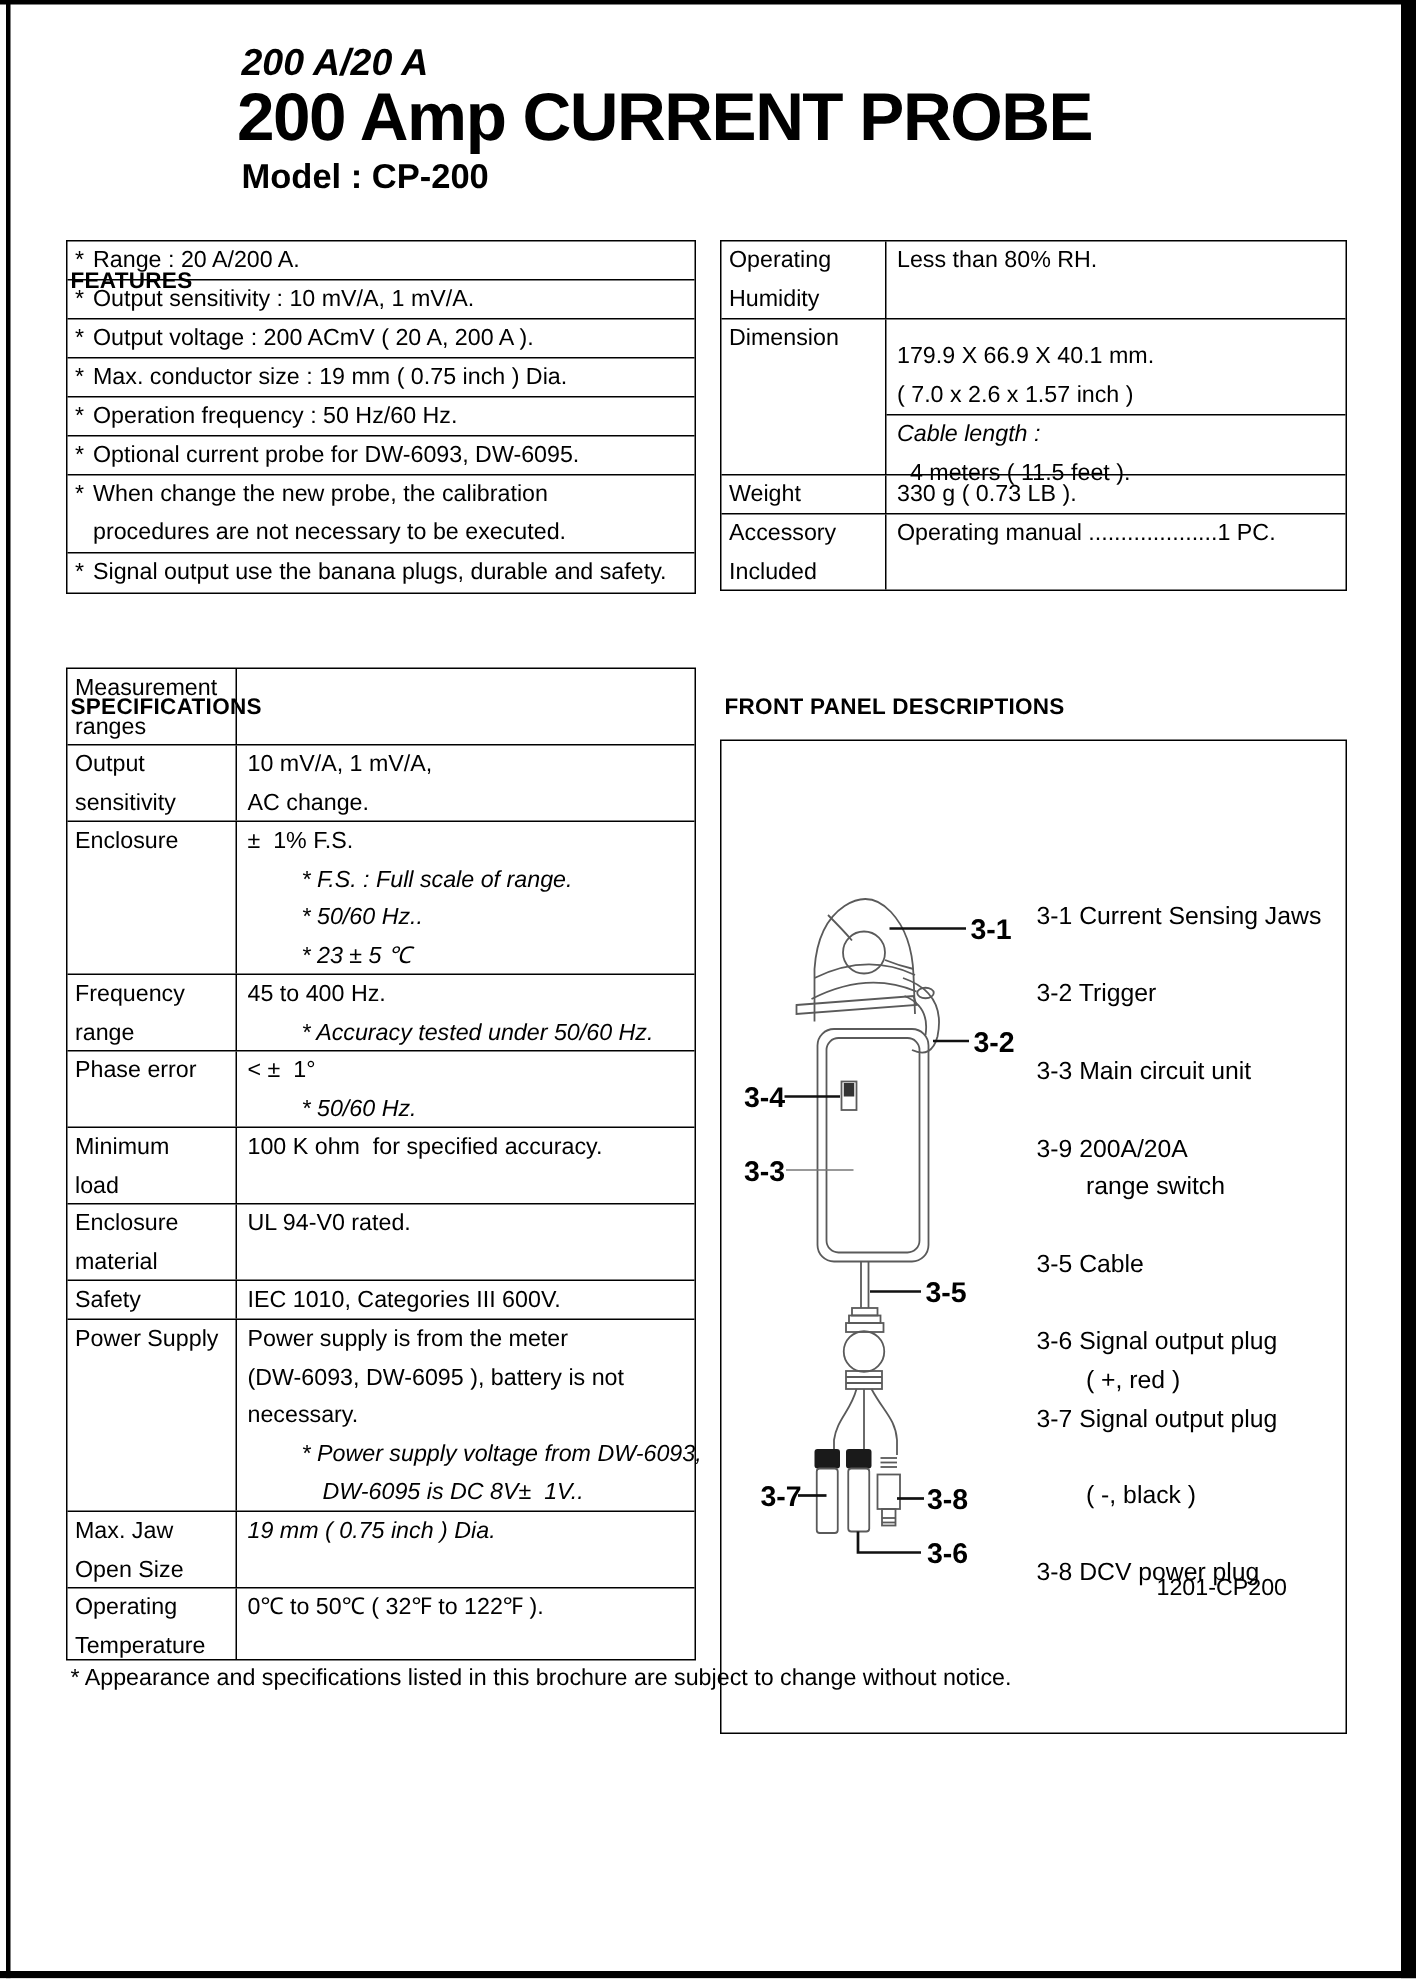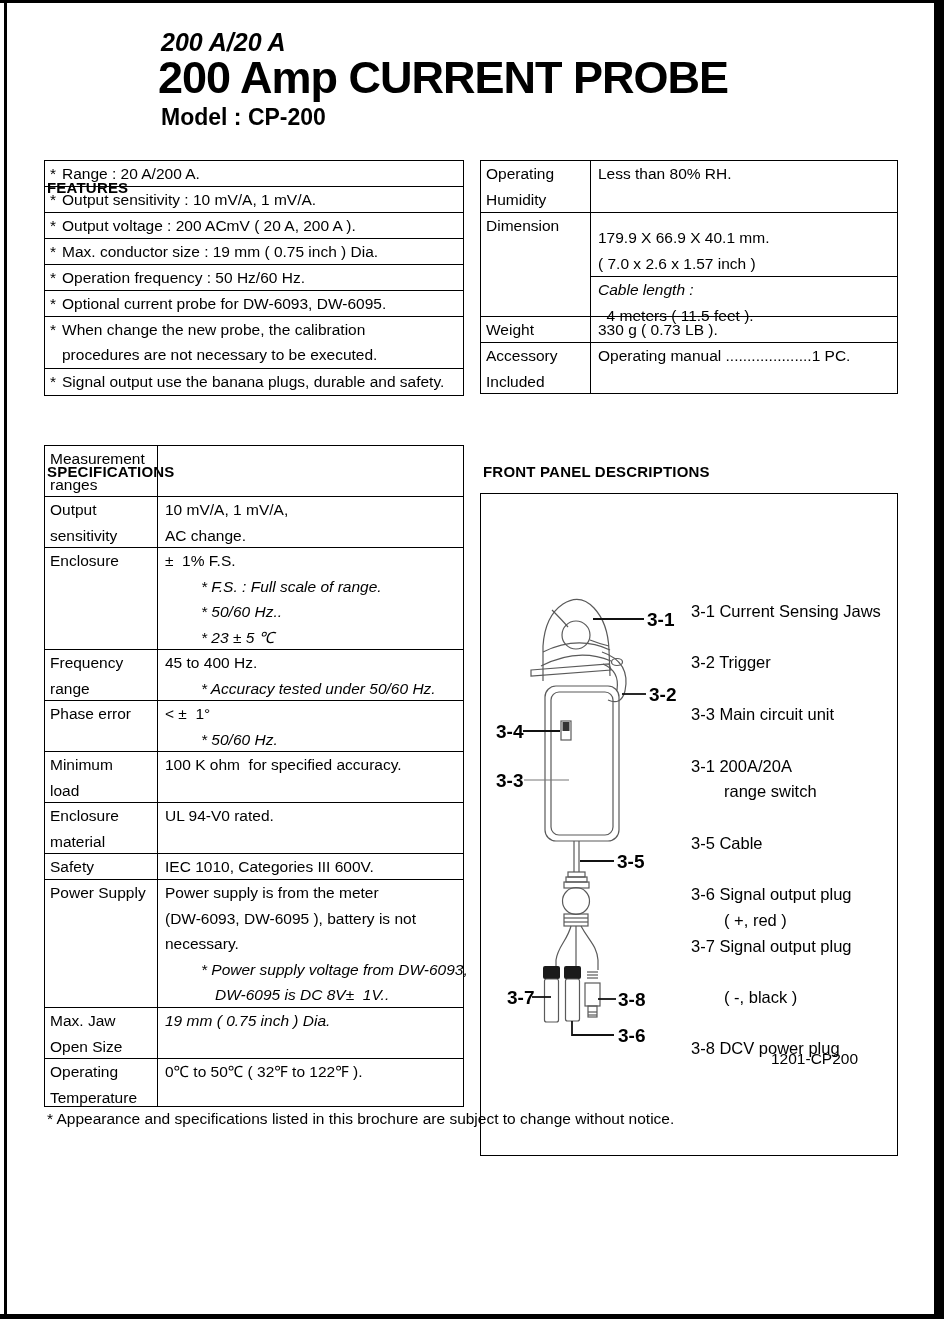--- a/index.html
+++ b/index.html
@@ -249,21 +249,21 @@
         <text x="136" y="374">3-5</text>
         <text x="26" y="510">3-7</text>
         <text x="137" y="512">3-8</text>
         <text x="137" y="548">3-6</text>
       </g>
     </svg>
 
     <div class="desc" style="top:107px">3-1 Current Sensing Jaws</div>
     <div class="desc" style="top:158px">3-2 Trigger</div>
     <div class="desc" style="top:210px">3-3 Main circuit unit</div>
-    <div class="desc" style="top:262px">3-1 200A/20A</div>
+    <div class="desc" style="top:262px">3-9 200A/20A</div>
     <div class="desc ind-d" style="top:287px">range switch</div>
     <div class="desc" style="top:339px">3-5 Cable</div>
     <div class="desc" style="top:390px">3-6 Signal output plug</div>
     <div class="desc ind-d" style="top:416px">( +, red )</div>
     <div class="desc" style="top:442px">3-7 Signal output plug</div>
     <div class="desc ind-d" style="top:493px">( -, black )</div>
     <div class="desc" style="top:544px">3-8 DCV power plug</div>
   </div>
 
   <div class="foot-note">* Appearance and specifications listed in this brochure are subject to change without notice.</div>

